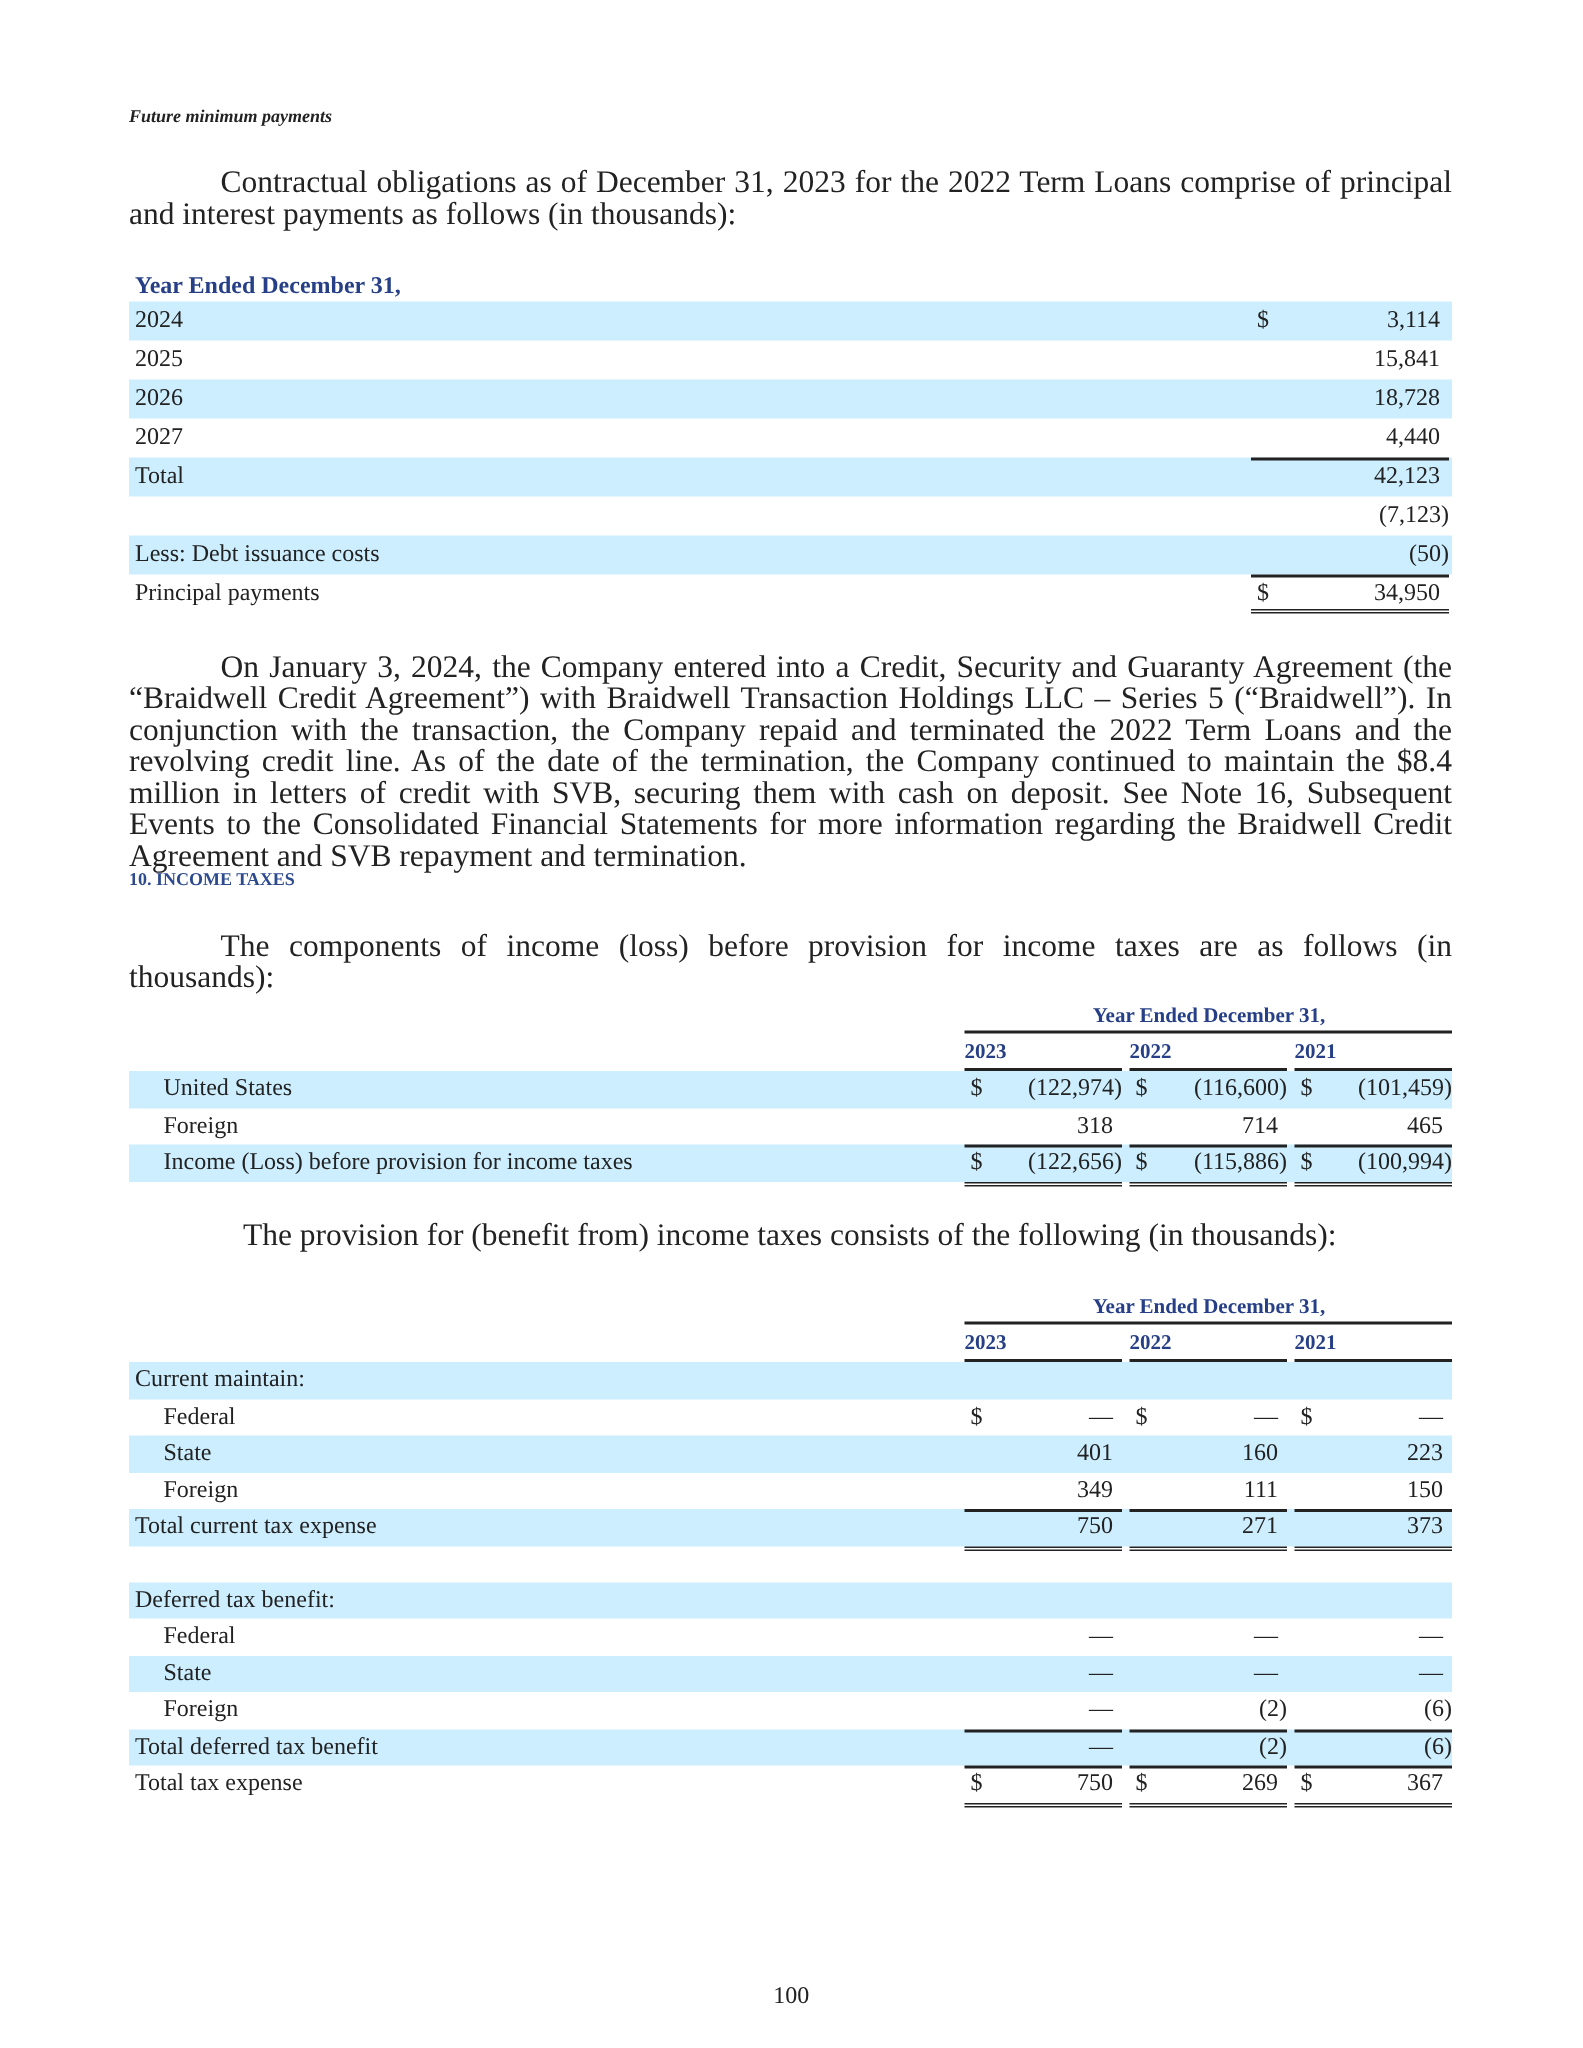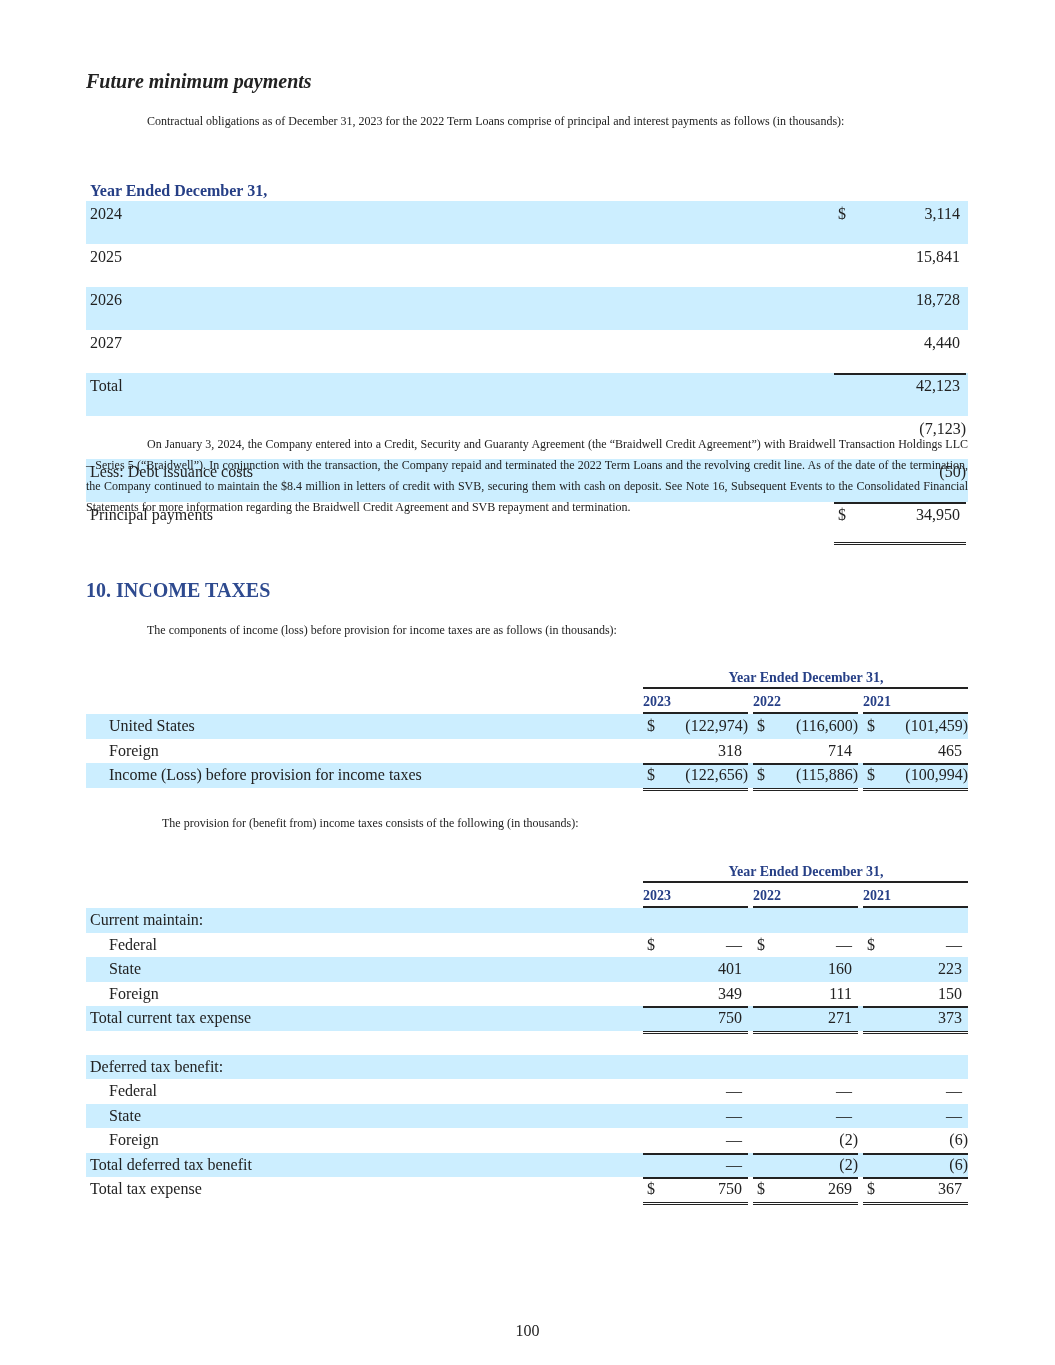--- a/index.html
+++ b/index.html
@@ -2,30 +2,30 @@
 <html><head>
   <meta charset="utf-8">
   <style>
     html, body { margin: 0; padding: 0; background: #ffffff; }
     body {
       width: 1055px; height: 1365px; position: relative; overflow: hidden;
       font-family: "Liberation Serif", "DejaVu Serif", serif;
       color: #222; font-size: 16px;
     }
     .page { position: absolute; left: 86px; top: 0; width: 882px; }
-    .subhead { position: absolute; top: 70px; left: 0; font-style: italic; font-weight: bold; font-size: 20px; }
-    .para { position: absolute; left: 0; width: 882px; line-height: 21px; font-size: 12px; text-align: justify; }
+    .subhead { position: absolute; top: 70px; left: 0; font-style: italic; font-weight: bold; font-size: 12px; }
+    .para { position: absolute; left: 0; width: 882px; line-height: 21px; font-size: 21px; text-align: justify; }
     .para .indent { display: inline-block; width: 61px; }
-    .section-title { position: absolute; top: 579px; left: 0; color: #2e4a8f; font-weight: bold; font-size: 20px; }
+    .section-title { position: absolute; top: 579px; left: 0; color: #2e4a8f; font-weight: bold; font-size: 12px; }
     .blue-hdr { color: #263f86; font-weight: bold; }
 
     
     .t1 { position: absolute; left: 0; top: 180px; width: 882px; }
     .t1 .hdr { height: 21px; line-height: 21px; padding-left: 4px; font-size: 16px; }
-    .t1 .row { position: relative; height: 43px; line-height: 26px; }
+    .t1 .row { position: relative; height: 26px; line-height: 26px; }
     .t1 .row.shaded { background: #cceeff; }
     .t1 .row .lbl { position: absolute; left: 4px; }
     .t1 .row .cur { position: absolute; left: 752px; }
     .t1 .row .val { position: absolute; right: 8px; }
     .t1 .row .uline { position: absolute; left: 748px; right: 2px; }
     .topline { top: 0; border-top: 2px solid #222; height: 0; }
     .dbl { bottom: 0; height: 3px; border-top: 1.5px solid #222; border-bottom: 1.5px solid #222; box-sizing: border-box; }
     .t1 .row .paren { position: absolute; right: 2px; }
 
     

